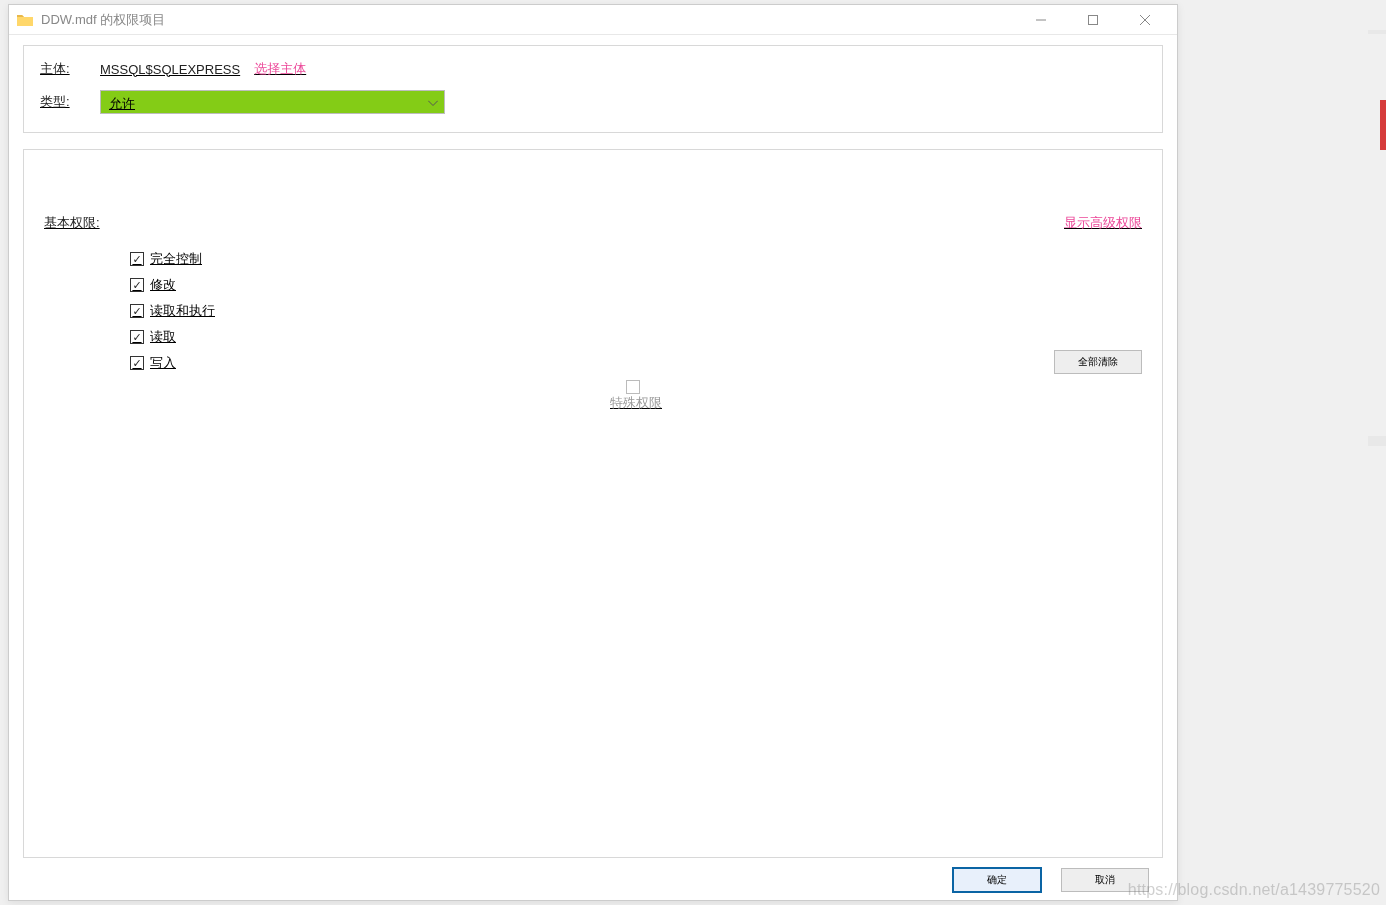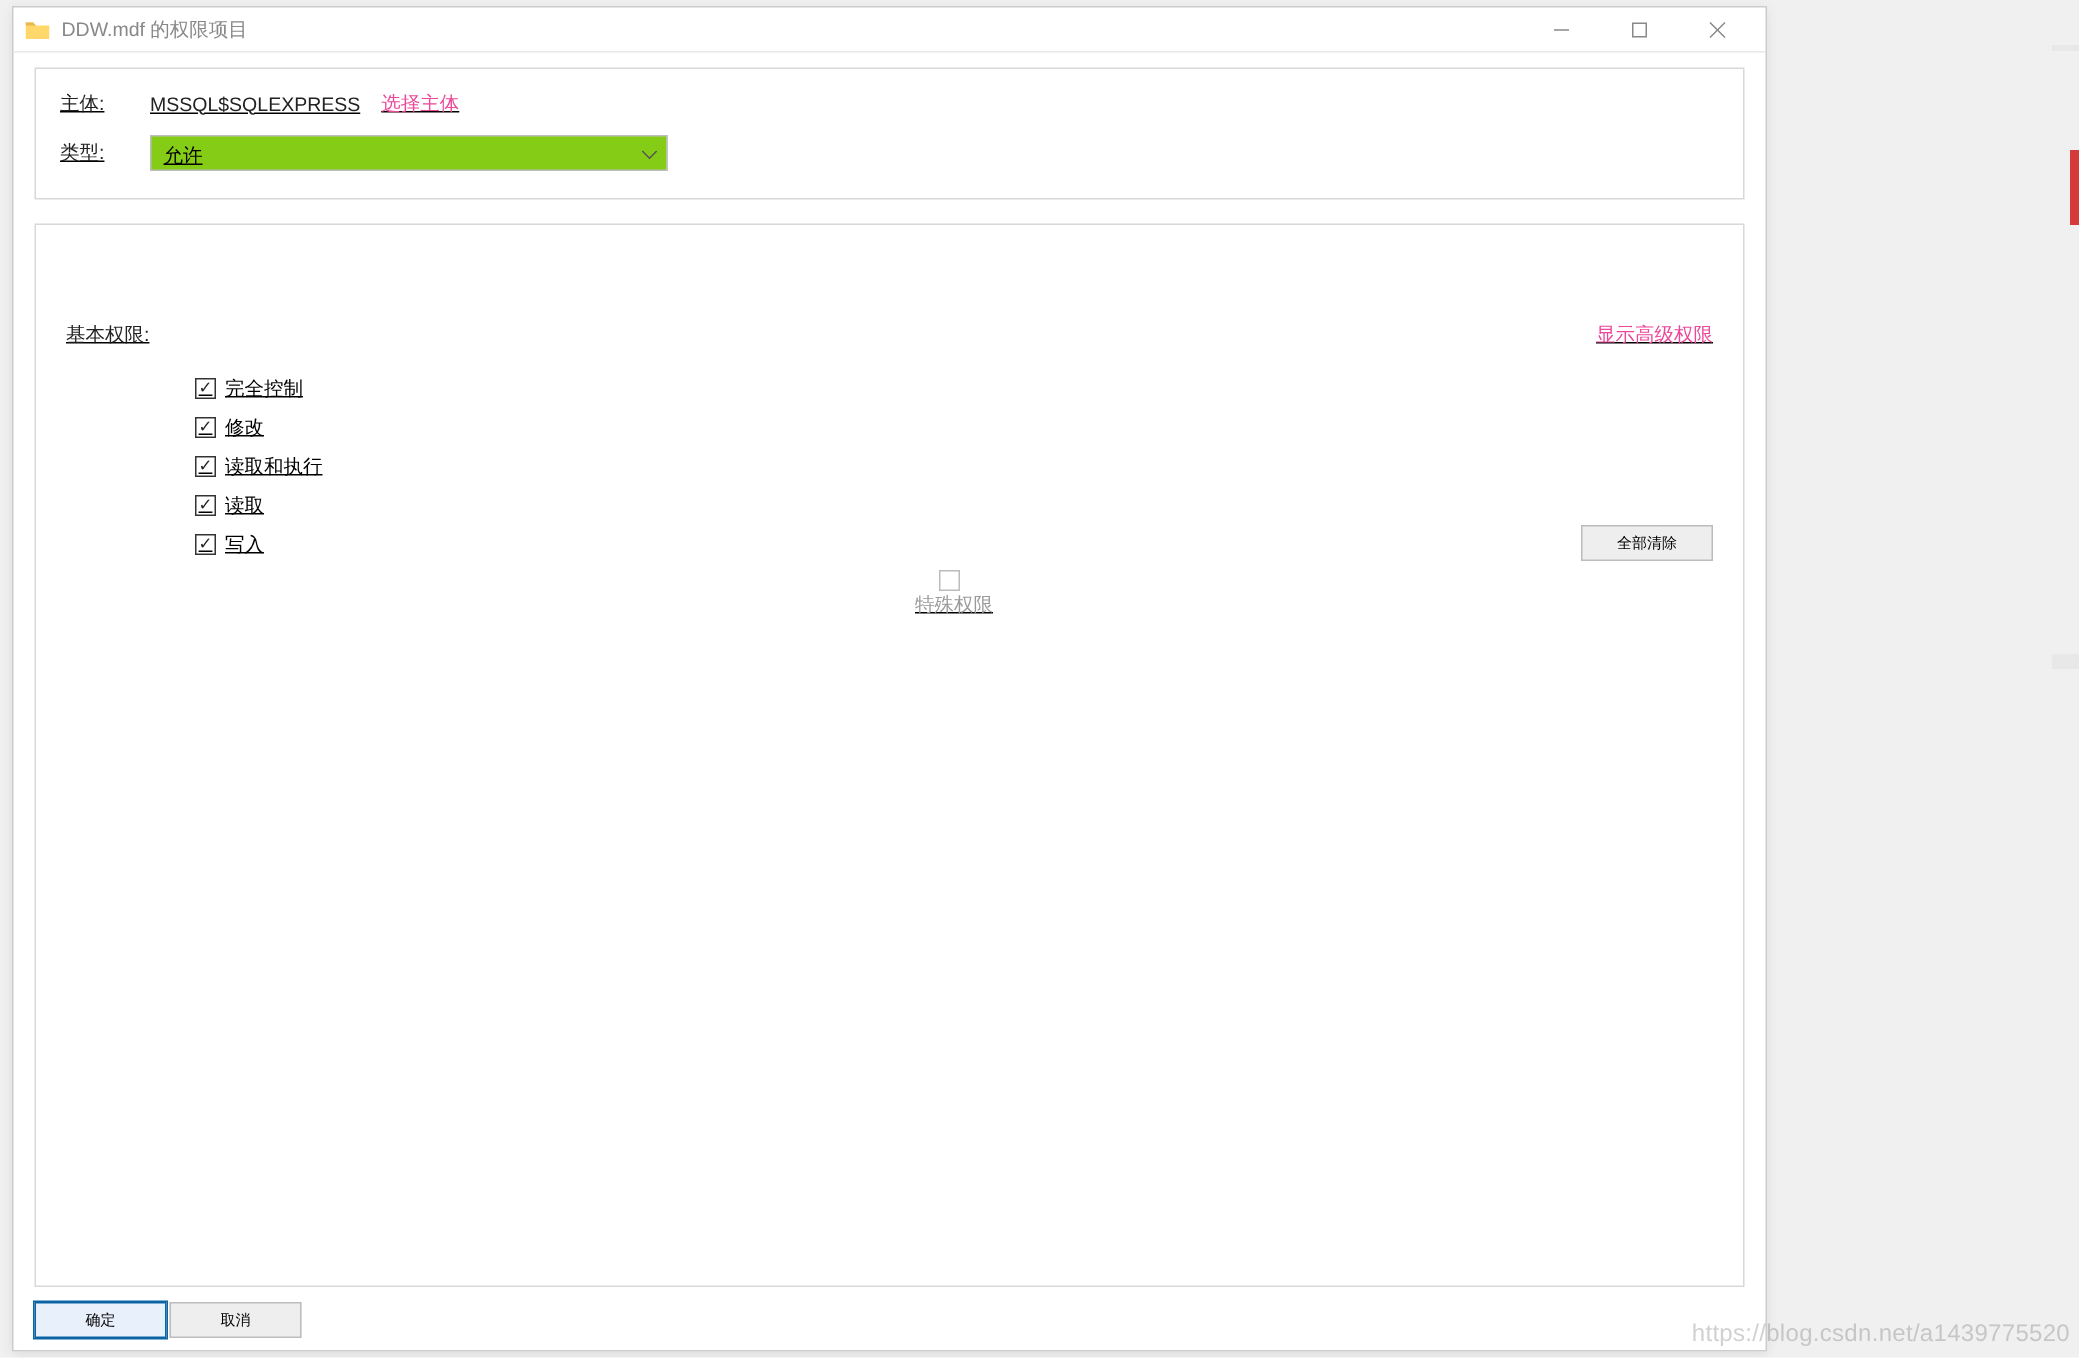--- a/index.html
+++ b/index.html
@@ -105,22 +105,22 @@
       border: 1px solid #bcbcbc;
       padding: 4px 18px;
       font-family: inherit;
       font-size: 10px;
       cursor: pointer;
       min-width: 88px;
       text-align: center;
     }
     .footer {
       display: flex;
-      justify-content: flex-start;
-      gap: 2px;
+      justify-content: flex-end;
+      gap: 20px;
       padding: 10px 28px 8px 14px;
     }
     .btn.primary { border: 1px solid #0a64a4; outline: 1px solid #0a64a4; background: #e8f0fb; }
     .watermark {
       position: absolute;
       right: 6px;
       bottom: 6px;
       color: rgba(120,120,120,0.35);
       font-size: 16px;
       letter-spacing: 0.2px;

